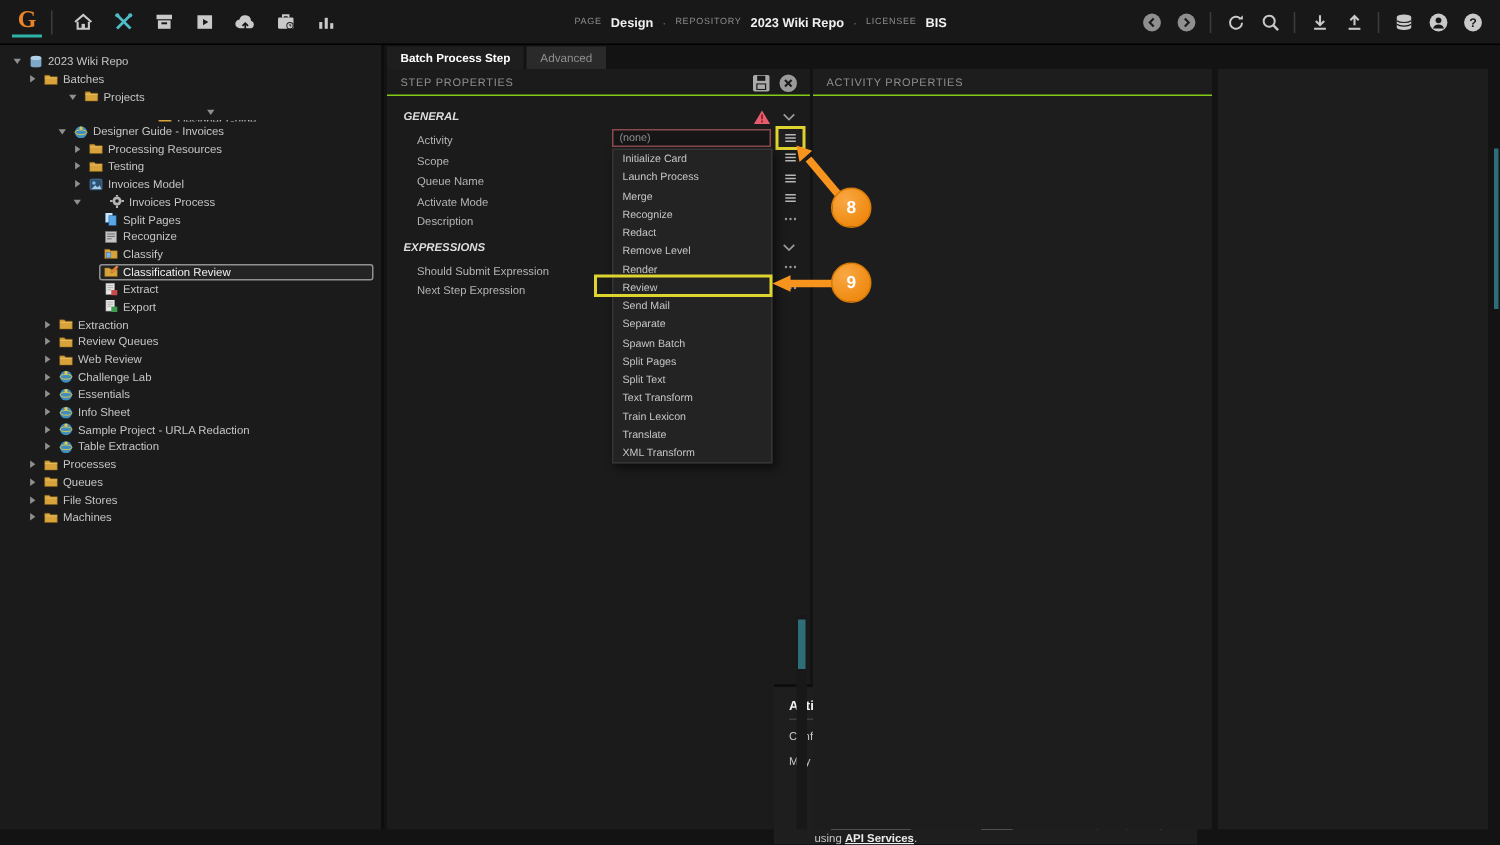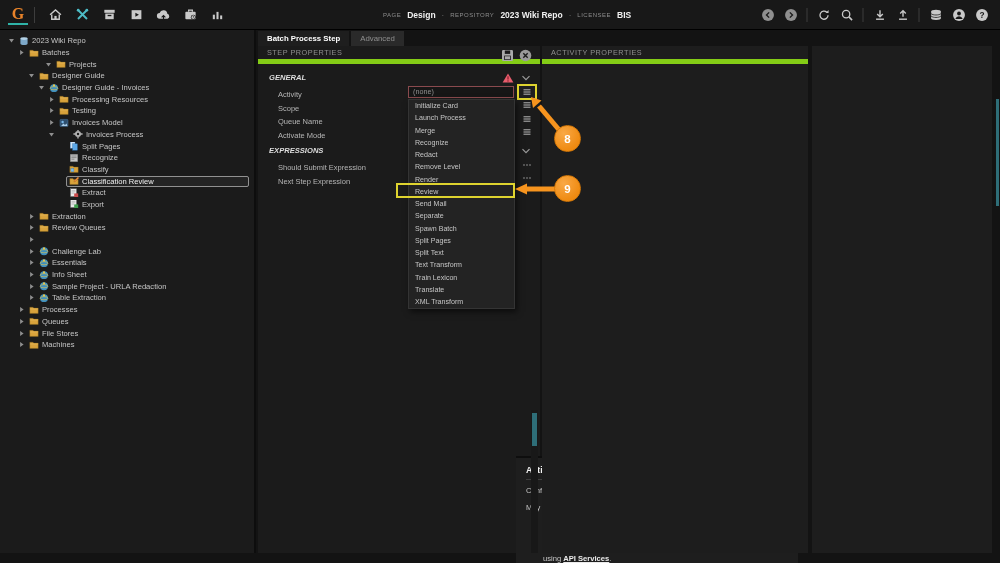--- a/index.html
+++ b/index.html
@@ -38,21 +38,21 @@
     border:1px solid transparent; border-radius:2px; padding:0 2px; margin-right:5px; overflow:hidden; white-space:nowrap; }
   .trow.sel .body { border-color:#919191; background:#242424; color:#f0f0f0; }
   .trow .tico { width:10px; height:10px; margin-right:3px; flex:0 0 10px; }
 
   
   .tabs { position:absolute; left:258px; top:31px; height:15px; display:flex; }
   .tab { padding:0 9px; line-height:15px; font-size:7.8px; color:#8f8f8f; background:#2a2a2a; margin-right:2px; cursor:pointer; }
   .tab.active { background:#1e1e1e; color:#ffffff; font-weight:bold; }
   .mid { position:absolute; left:258px; top:46px; width:282px; height:507px; background:#1b1b1b; }
   .phead { height:18px; display:flex; align-items:center; padding-left:9px;
-    font-size:7.3px; letter-spacing:.5px; color:#8f8f8f; border-bottom:5px solid #84cc16; position:relative; }
+    font-size:7.3px; letter-spacing:.5px; color:#8f8f8f; border-bottom:1px solid #84cc16; position:relative; }
   .phead .pic { position:absolute; top:2.5px; width:13px; height:13px; cursor:pointer; }
   .props { position:relative; padding-top:7px; }
   .sect { position:relative; height:14px; line-height:14px; padding-left:11px;
     font-size:7.6px; font-weight:bold; color:#dedede;font-style:italic; }
   .sect.gap { margin-top:5px; }
   .prow { position:relative; height:13.5px; line-height:13.5px; }
   .prow .plabel { padding-left:20px; font-size:7.5px; color:#b5b5b5; }
   .edbtn { position:absolute; right:5px; top:1px; width:16px; height:11.5px;
     display:flex; align-items:center; justify-content:center; cursor:pointer; }
   .edbtn.hl { outline:2px solid #ded32f; background:#1f1f1f; }
@@ -284,21 +284,21 @@
         <span class="body">
           <span class="tico ic10">
             <svg viewBox="0 0 10 10">
               <path d="M.8 2.2h3.1l.9.9h4.4v5.3H.8z" fill="#d9a33c" stroke="#7e5c16" stroke-width=".35"></path>
               <path d="M.9 4h8.2" stroke="#e8c06a" stroke-width=".5"></path>
             </svg>
           </span>
           <span>Projects</span>
         </span>
       </div>
-      <div class="trow" style="padding-left: 27px;">
+      <div class="trow" style="padding-left: 27px; flex-direction: column;">
         <span class="arr ic7">
           <svg viewBox="0 0 10 10">
             <path d="M1.5 3h7L5 8z" fill="#8f8f8f"></path>
           </svg>
         </span>
         <span class="body">
           <span class="tico ic10">
             <svg viewBox="0 0 10 10">
               <path d="M.8 2.2h3.1l.9.9h4.4v5.3H.8z" fill="#d9a33c" stroke="#7e5c16" stroke-width=".35"></path>
               <path d="M.9 4h8.2" stroke="#e8c06a" stroke-width=".5"></path>
@@ -494,20 +494,29 @@
             </svg>
           </span>
           <span>Review Queues</span>
         </span>
       </div>
       <div class="trow" style="padding-left: 27px;">
         <span class="arr ic7">
           <svg viewBox="0 0 10 10">
             <path d="M3 1.5 8 5 3 8.5z" fill="#8f8f8f"></path>
           </svg>
+        </span>
+        <span class="body">
+          <span class="tico ic10">
+            <svg viewBox="0 0 10 10">
+              <path d="M.8 2.2h3.1l.9.9h4.4v5.3H.8z" fill="#d9a33c" stroke="#7e5c16" stroke-width=".35"></path>
+              <path d="M.9 4h8.2" stroke="#e8c06a" stroke-width=".5"></path>
+            </svg>
+          </span>
+          <span>Web Review</span>
         </span>
       </div>
       <div class="trow" style="padding-left: 27px;">
         <span class="arr ic7">
           <svg viewBox="0 0 10 10">
             <path d="M3 1.5 8 5 3 8.5z" fill="#8f8f8f"></path>
           </svg>
         </span>
         <span class="body">
           <span class="tico ic10">
@@ -710,20 +719,29 @@
               </svg>
             </span>
           </div></div>
         <div class="prow"><span class="plabel">Activate Mode</span><div class="edbtn">
             <span class="ic10">
               <svg viewBox="0 0 10 10">
                 <path d="M1.5 2.8h7M1.5 5h7M1.5 7.2h7" stroke="#b8b8b8" stroke-width="1"></path>
               </svg>
             </span>
           </div></div>
+        <div class="prow"><span class="plabel">Description</span><div class="edbtn">
+            <span class="ic10">
+              <svg viewBox="0 0 10 10">
+                <circle cx="2" cy="5" r=".8" fill="#9a9a9a"></circle>
+                <circle cx="5" cy="5" r=".8" fill="#9a9a9a"></circle>
+                <circle cx="8" cy="5" r=".8" fill="#9a9a9a"></circle>
+              </svg>
+            </span>
+          </div></div>
         <div class="sect gap"><span>EXPRESSIONS</span><span class="sic ic10" style="right: 9px;">
             <svg viewBox="0 0 10 10">
               <path d="M1.5 3.2 5 6.7 8.5 3.2" fill="none" stroke="#9a9a9a" stroke-width="1.2"></path>
             </svg>
           </span></div>
         <div class="prow"><span class="plabel">Should Submit Expression</span><div class="edbtn">
             <span class="ic10">
               <svg viewBox="0 0 10 10">
                 <circle cx="2" cy="5" r=".8" fill="#9a9a9a"></circle>
                 <circle cx="5" cy="5" r=".8" fill="#9a9a9a"></circle>

